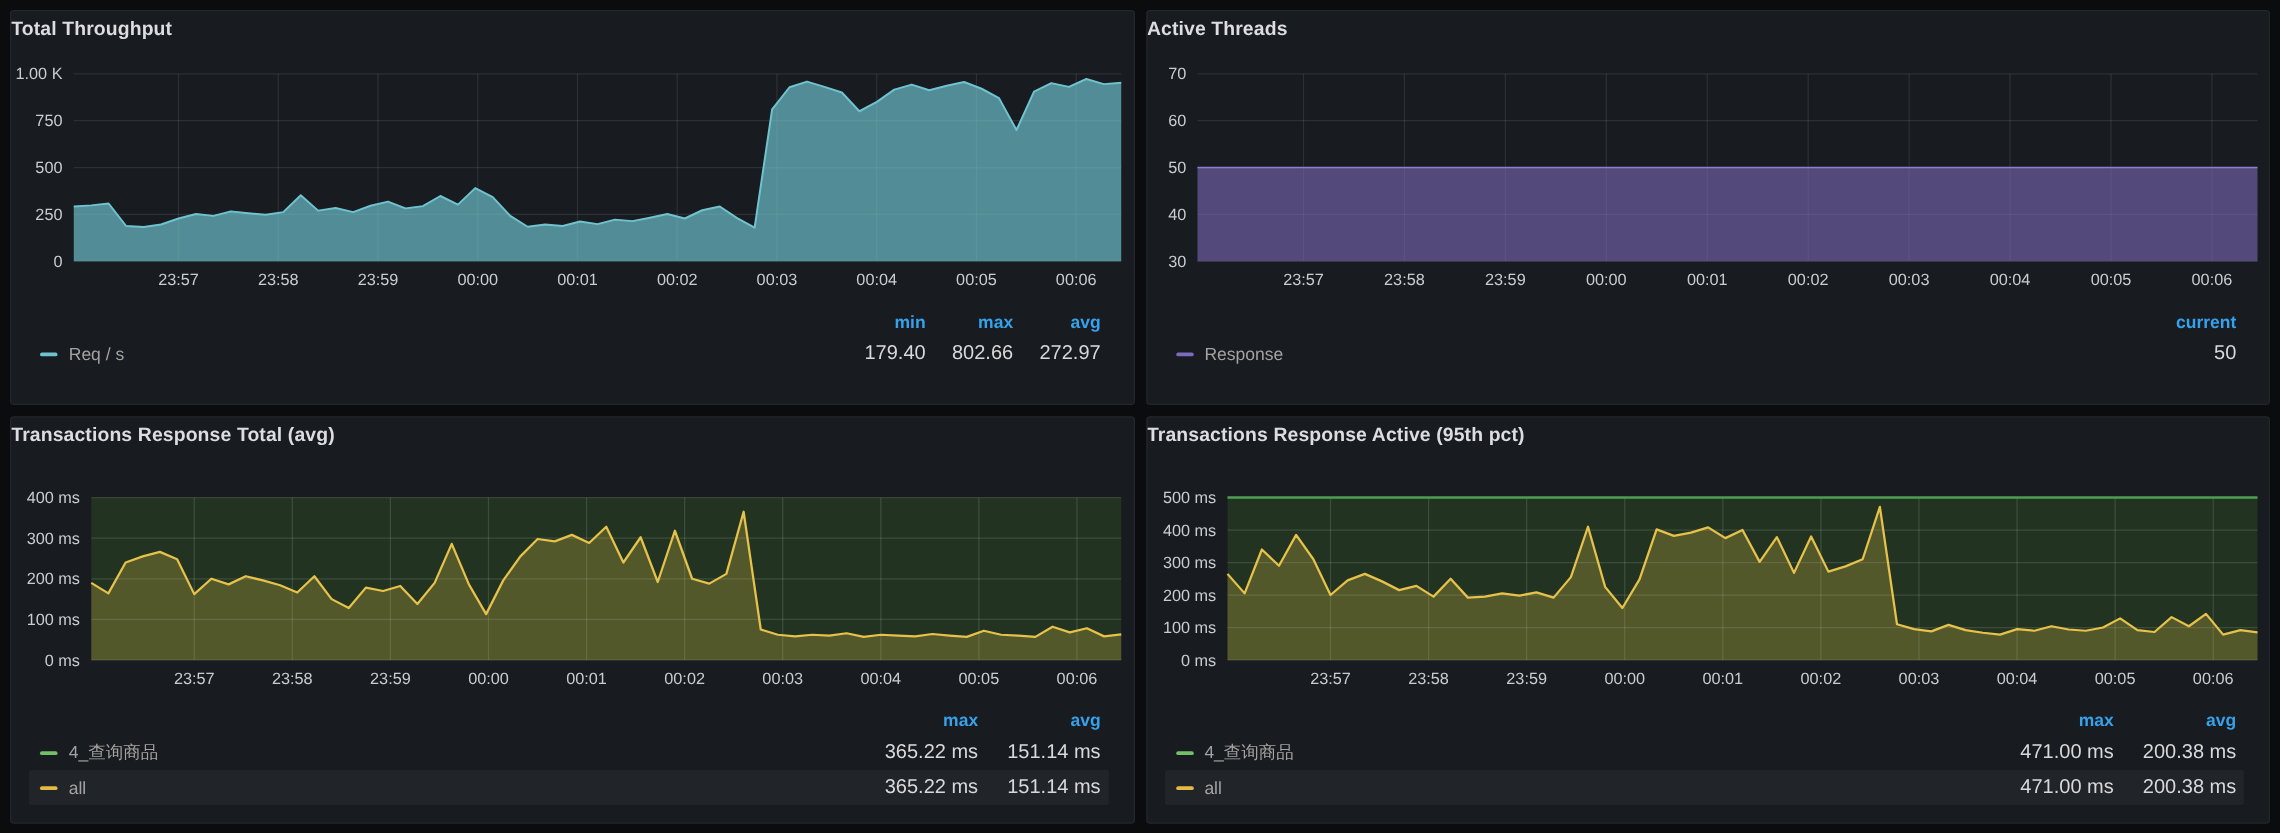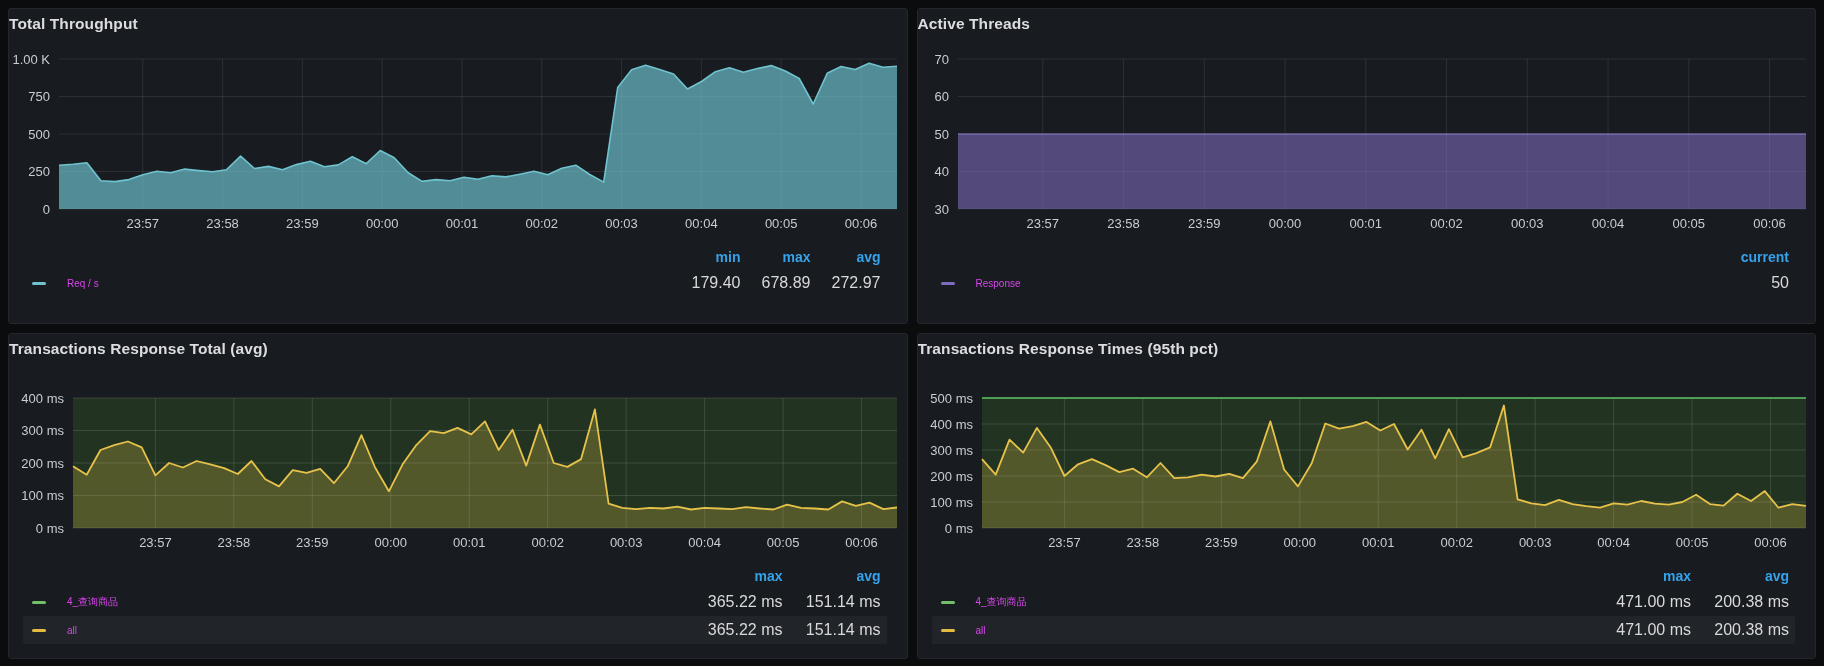--- a/index.html
+++ b/index.html
@@ -48,21 +48,21 @@
   .leg-row {
     display:flex; align-items:center; height:28px;
     padding-left:9px; margin-left:-18px; margin-right:-6px; padding-right:6px;
     border-radius:2px;
   }
   .leg-row.hl { background:rgba(255,255,255,0.045);justify-content:flex-end; }
   .leg-dash {
     display:inline-block; width:14px; height:3px; border-radius:2px;
     margin-right:9px; flex:0 0 auto;
   }
-  .leg-name { font-size:10px; color:#d946ef; cursor:pointer;margin-left:12px; }
+  .leg-name { font-size:14px; color:#a3a3a3; cursor:pointer; }
   .leg-spacer { flex:1 1 auto; }
   .leg-stat { font-size:16px; color:#d8d9da; text-align:right; }
   .col-w70 { min-width:70px; }
   .col-w98 { min-width:98px; }
 </style>
 </head>
 <body>
 
 <div class="dashboard">
 
@@ -116,21 +116,21 @@
         <div class="stats-header">
           <span class="hcell col-w70">min</span>
           <span class="hcell col-w70">max</span>
           <span class="hcell col-w70">avg</span>
         </div>
         <div class="leg-row">
           <span class="leg-dash" style="background: rgb(111, 195, 207);"></span>
           <span class="leg-name">Req / s</span>
           <span class="leg-spacer"></span>
           <span class="leg-stat col-w70">179.40</span>
-          <span class="leg-stat col-w70">678.89</span>
+          <span class="leg-stat col-w70">802.66</span>
           <span class="leg-stat col-w70">272.97</span>
         </div>
       </div>
   </section>
 
   <section class="panel">
     <header class="panel-header">
       <span class="panel-title">Active Threads</span>
     </header>
     <div class="chart">
@@ -253,21 +253,21 @@
           <span class="leg-name">all</span>
           <span class="leg-spacer"></span>
           <span class="leg-stat col-w98">365.22 ms</span>
           <span class="leg-stat col-w98">151.14 ms</span>
         </div>
       </div>
   </section>
 
   <section class="panel">
     <header class="panel-header">
-      <span class="panel-title">Transactions Response Times (95th pct)</span>
+      <span class="panel-title">Transactions Response Active (95th pct)</span>
     </header>
     <div class="chart">
         <svg width="898" height="192" viewBox="0 0 898 192">
           <rect x="64" y="34" width="824" height="130" fill="#1c2a1d"></rect>
           <g stroke="rgba(255,255,255,0.13)" stroke-width="1">
             <line x1="64" x2="888" y1="164" y2="164"></line>
             <line x1="64" x2="888" y1="138" y2="138"></line>
             <line x1="64" x2="888" y1="112" y2="112"></line>
             <line x1="64" x2="888" y1="86" y2="86"></line>
             <line x1="64" x2="888" y1="59.99999999999999" y2="59.99999999999999"></line>

